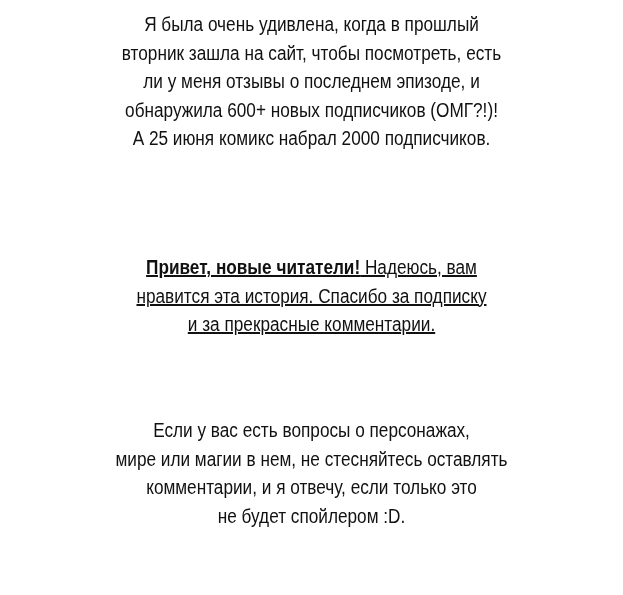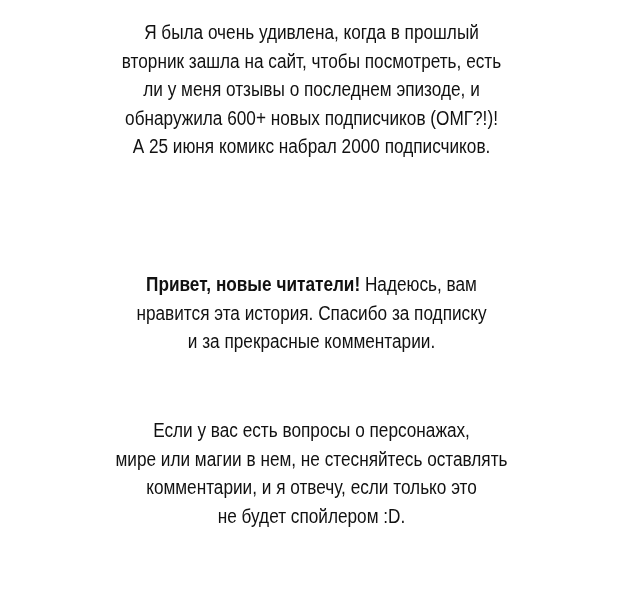--- a/index.html
+++ b/index.html
@@ -2,22 +2,22 @@
 <html><head>
 <meta charset="utf-8">
 <style>
   html, body { margin:0; padding:0; background:#ffffff; }
   body { width:623px; height:595px; position:relative; overflow:hidden;
          font-family:"Liberation Sans", sans-serif; color:#111111; }
   .para { position:absolute; left:0; width:623px; text-align:center;
           font-size:20px; line-height:28.6px; }
   .line { display:block; white-space:nowrap; transform:scaleX(0.86); transform-origin:center; letter-spacing:0px; }
   .bold { font-weight:bold; }
-  #p1 { top:18px; }
-  #p2 { top:270px; }
+  #p1 { top:10px; }
+  #p2 { top:253px;text-decoration:underline; }
   #p3 { top:416px; }
 </style>
 </head>
 <body>
 
 <div id="p1" class="para">
   <span class="line">Я была очень удивлена, когда в прошлый</span>
   <span class="line">вторник зашла на сайт, чтобы посмотреть, есть</span>
   <span class="line">ли у меня отзывы о последнем эпизоде, и</span>
   <span class="line">обнаружила 600+ новых подписчиков (ОМГ?!)!</span>

